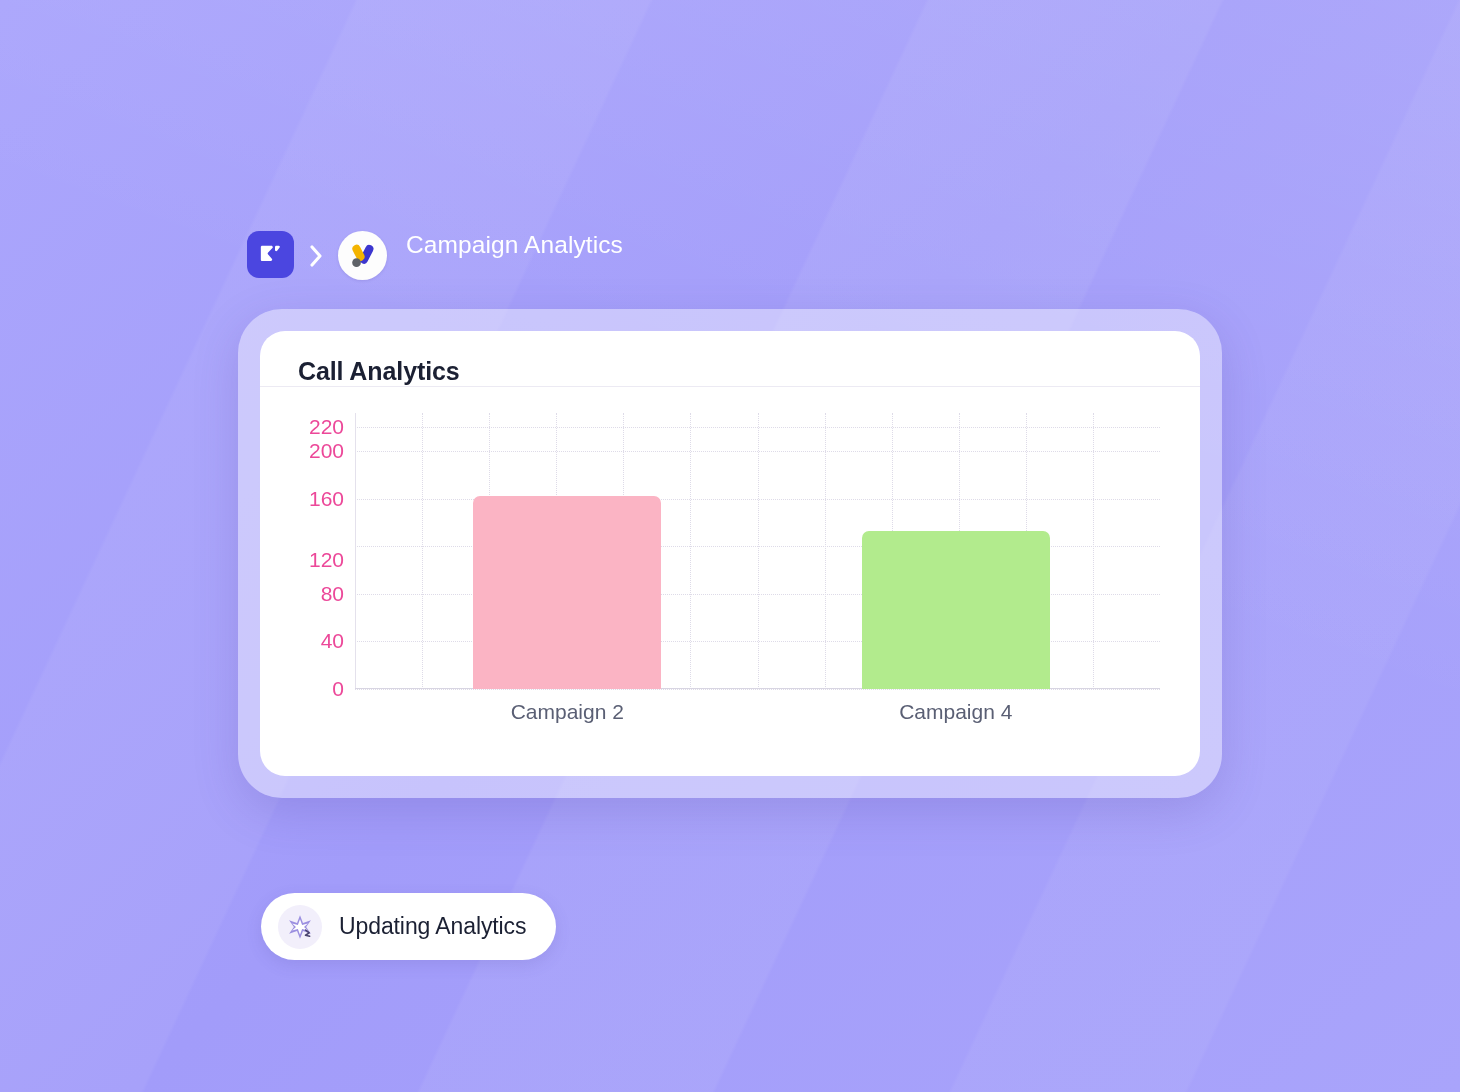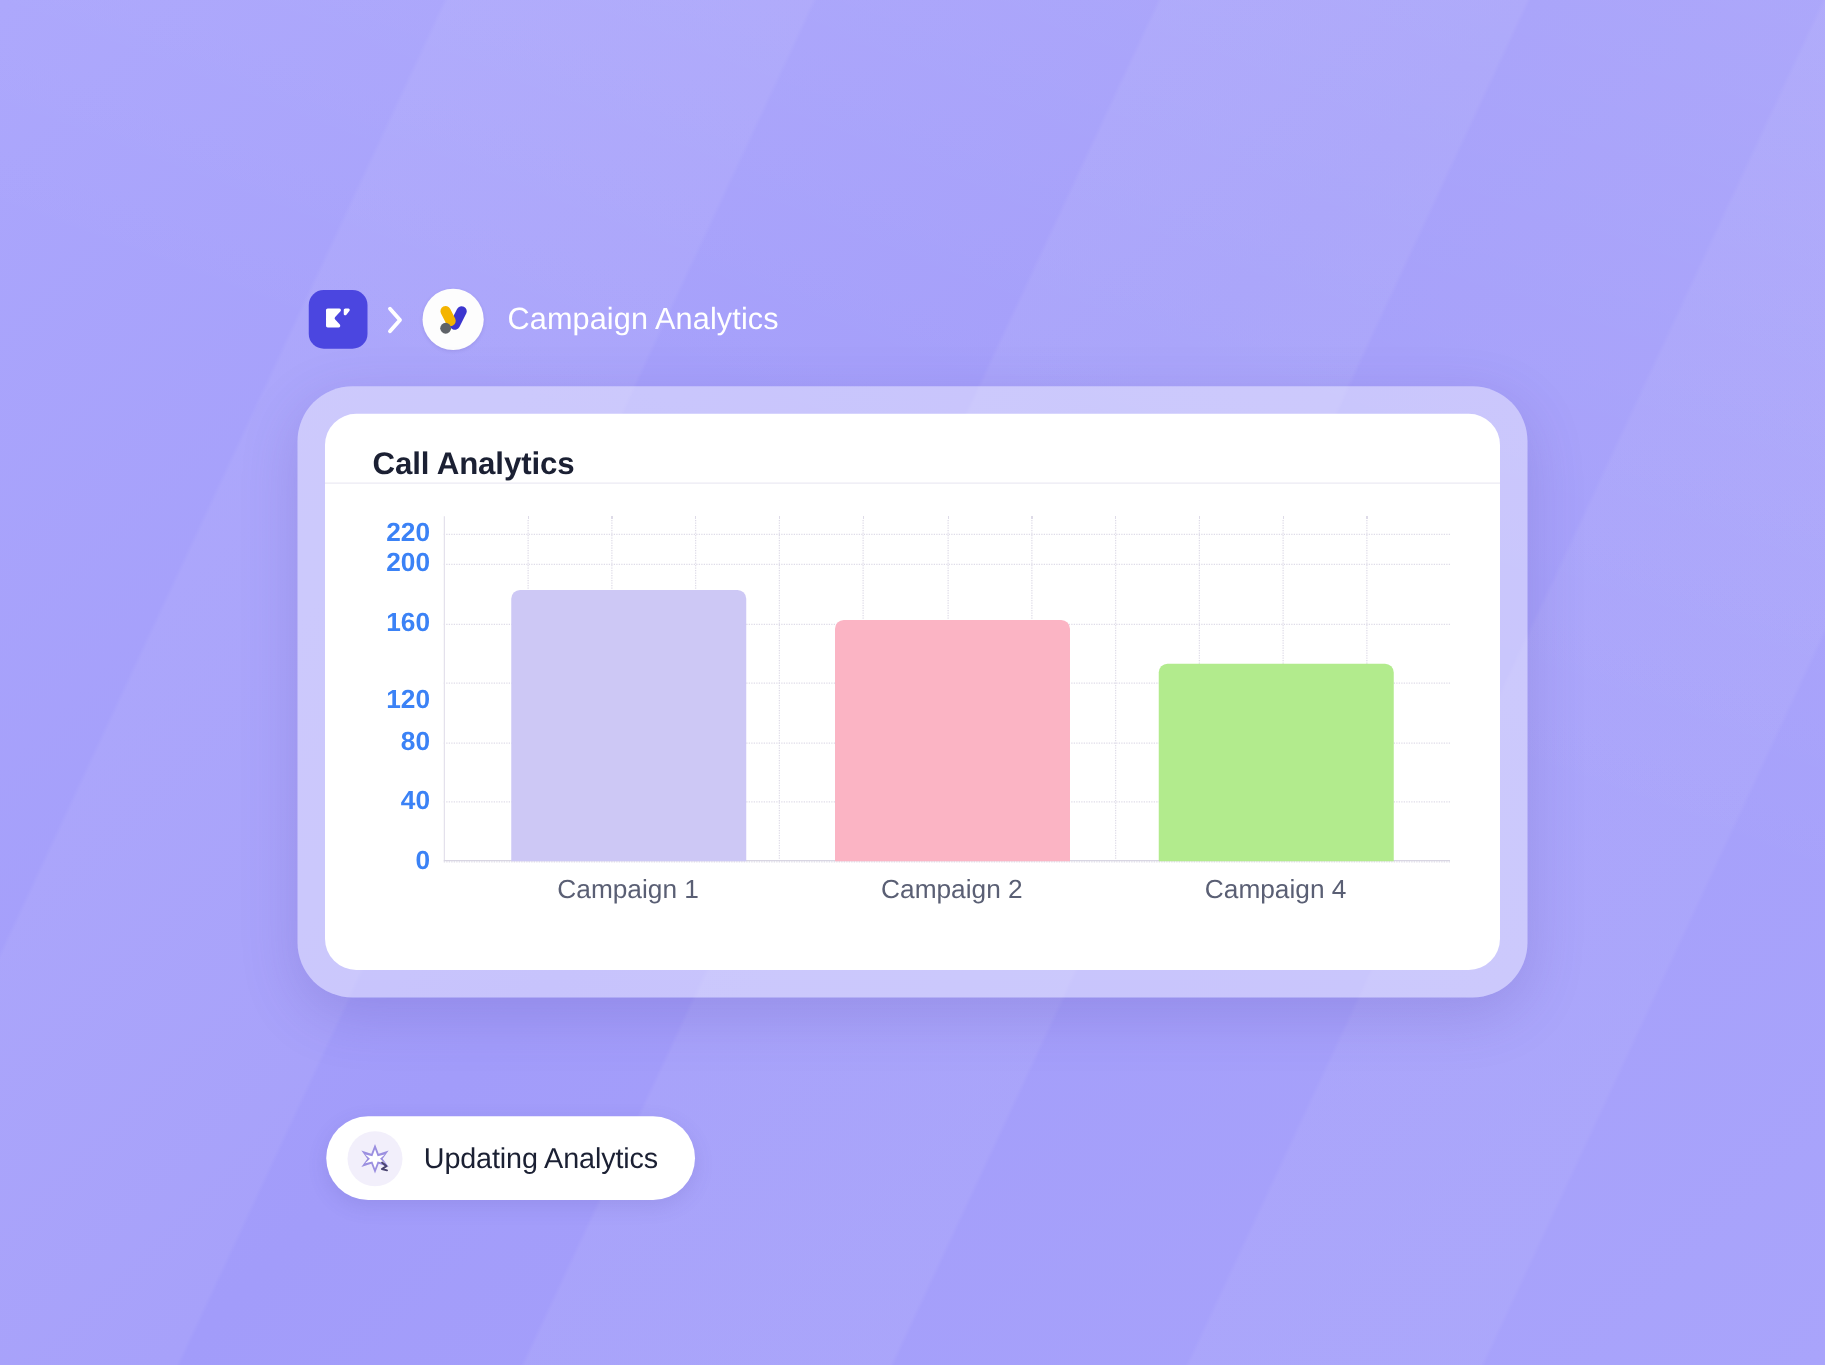--- a/index.html
+++ b/index.html
@@ -42,21 +42,20 @@
     background: linear-gradient(200deg, rgba(255,255,255,0.10) 0%, rgba(255,255,255,0) 45%);
     pointer-events: none;
   }
 
   
   #breadcrumb {
     position: absolute;
     left: 247px;
     top: 231px;
     display: flex;
-    align-items: center;
     gap: 0px;
   }
   .crumb-logo {
     width: 47px;
     height: 47px;
     border-radius: 12px;
     background: #4b46e0;
     display: flex;
     align-items: center;
     justify-content: center;
@@ -169,23 +168,22 @@
     right: 0;
     bottom: 0;
     height: 0;
     border-bottom: 1px solid #d8d5e2;
   }
   .ytick {
     position: absolute;
     right: calc(100% + 11px);
     transform: translateY(-50%);
     font-size: 21px;
-    color: #3b82f6;
+    color: #ec4899;
     white-space: nowrap;
-    font-weight: bold;
   }
   #bars {
     position: absolute;
     inset: 0;
     display: flex;
     align-items: flex-end;
     padding: 0 10px 0 18px;
     box-sizing: border-box;
   }
   .bar-slot {
@@ -311,24 +309,20 @@
           <div class="ytick" style="top: 276px;">0</div>
           <div class="ytick" style="top: 228.414px;">40</div>
           <div class="ytick" style="top: 180.828px;">80</div>
           <div class="ytick" style="top: 133.241px; margin-top: 14px;">120</div>
           <div class="ytick" style="top: 85.6552px;">160</div>
           <div class="ytick" style="top: 38.069px;">200</div>
           <div class="ytick" style="top: 14.2759px;">220</div>
         </div>
       <div id="bars">
           <div class="bar-slot">
-            <div class="bar" title="Campaign 1: 182" style="height: 216.517px; background: rgb(205, 200, 245);"></div>
-            <div class="xlabel">Campaign 1</div>
-          </div>
-          <div class="bar-slot">
             <div class="bar" title="Campaign 2: 162" style="height: 192.724px; background: rgb(251, 180, 196);"></div>
             <div class="xlabel">Campaign 2</div>
           </div>
           <div class="bar-slot">
             <div class="bar" title="Campaign 4: 133" style="height: 158.224px; background: rgb(178, 235, 141);"></div>
             <div class="xlabel">Campaign 4</div>
           </div>
         </div>
     </div>
   </div>

